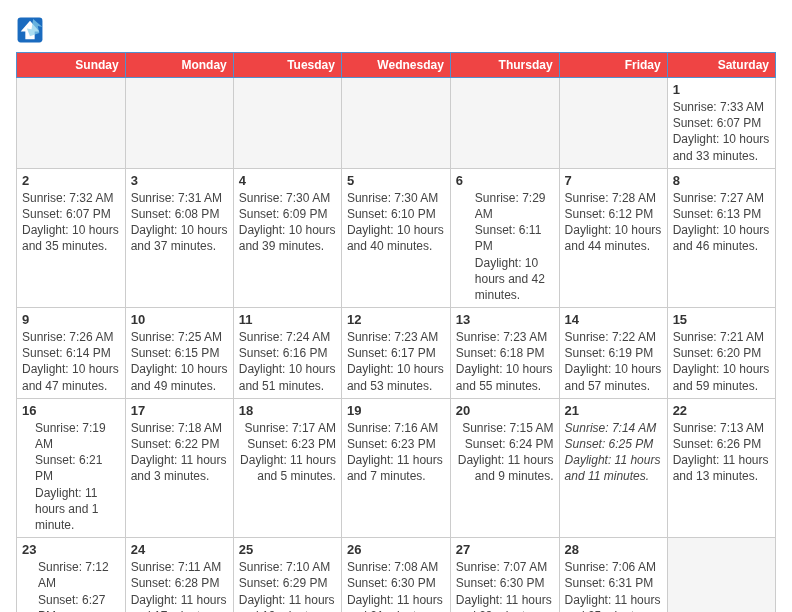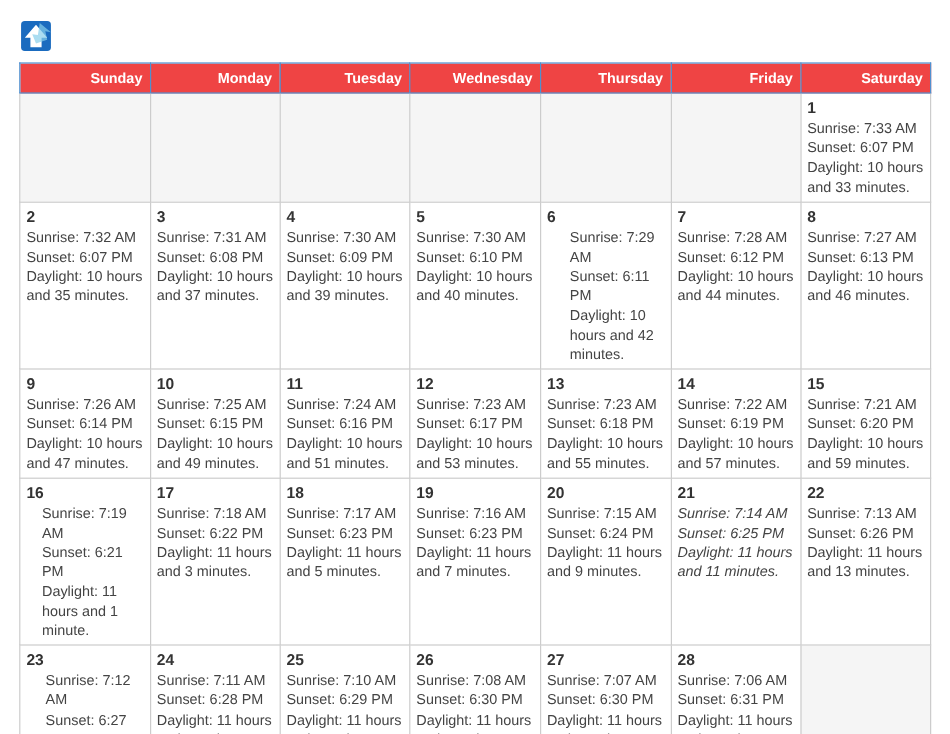--- a/index.html
+++ b/index.html
@@ -226,33 +226,33 @@
 Daylight: 11 hours and 1 minute.</div>
         </td>
         <td>
           <span class="day-number">17</span>
           <div class="day-info" style="white-space: pre-line;">Sunrise: 7:18 AM
 Sunset: 6:22 PM
 Daylight: 11 hours and 3 minutes.</div>
         </td>
         <td>
           <span class="day-number">18</span>
-          <div class="day-info" style="white-space: pre-line;">Sunrise: 7:17 AM
+          <div class="day-info" style="white-space: pre-line; text-align: right;">Sunrise: 7:17 AM
 Sunset: 6:23 PM
 Daylight: 11 hours and 5 minutes.</div>
         </td>
         <td>
           <span class="day-number">19</span>
           <div class="day-info" style="white-space: pre-line;">Sunrise: 7:16 AM
 Sunset: 6:23 PM
 Daylight: 11 hours and 7 minutes.</div>
         </td>
         <td>
           <span class="day-number">20</span>
-          <div class="day-info" style="white-space: pre-line;">Sunrise: 7:15 AM
+          <div class="day-info" style="white-space: pre-line; text-align: right;">Sunrise: 7:15 AM
 Sunset: 6:24 PM
 Daylight: 11 hours and 9 minutes.</div>
         </td>
         <td>
           <span class="day-number">21</span>
           <div class="day-info" style="white-space: pre-line; font-style: italic;">Sunrise: 7:14 AM
 Sunset: 6:25 PM
 Daylight: 11 hours and 11 minutes.</div>
         </td>
         <td>

